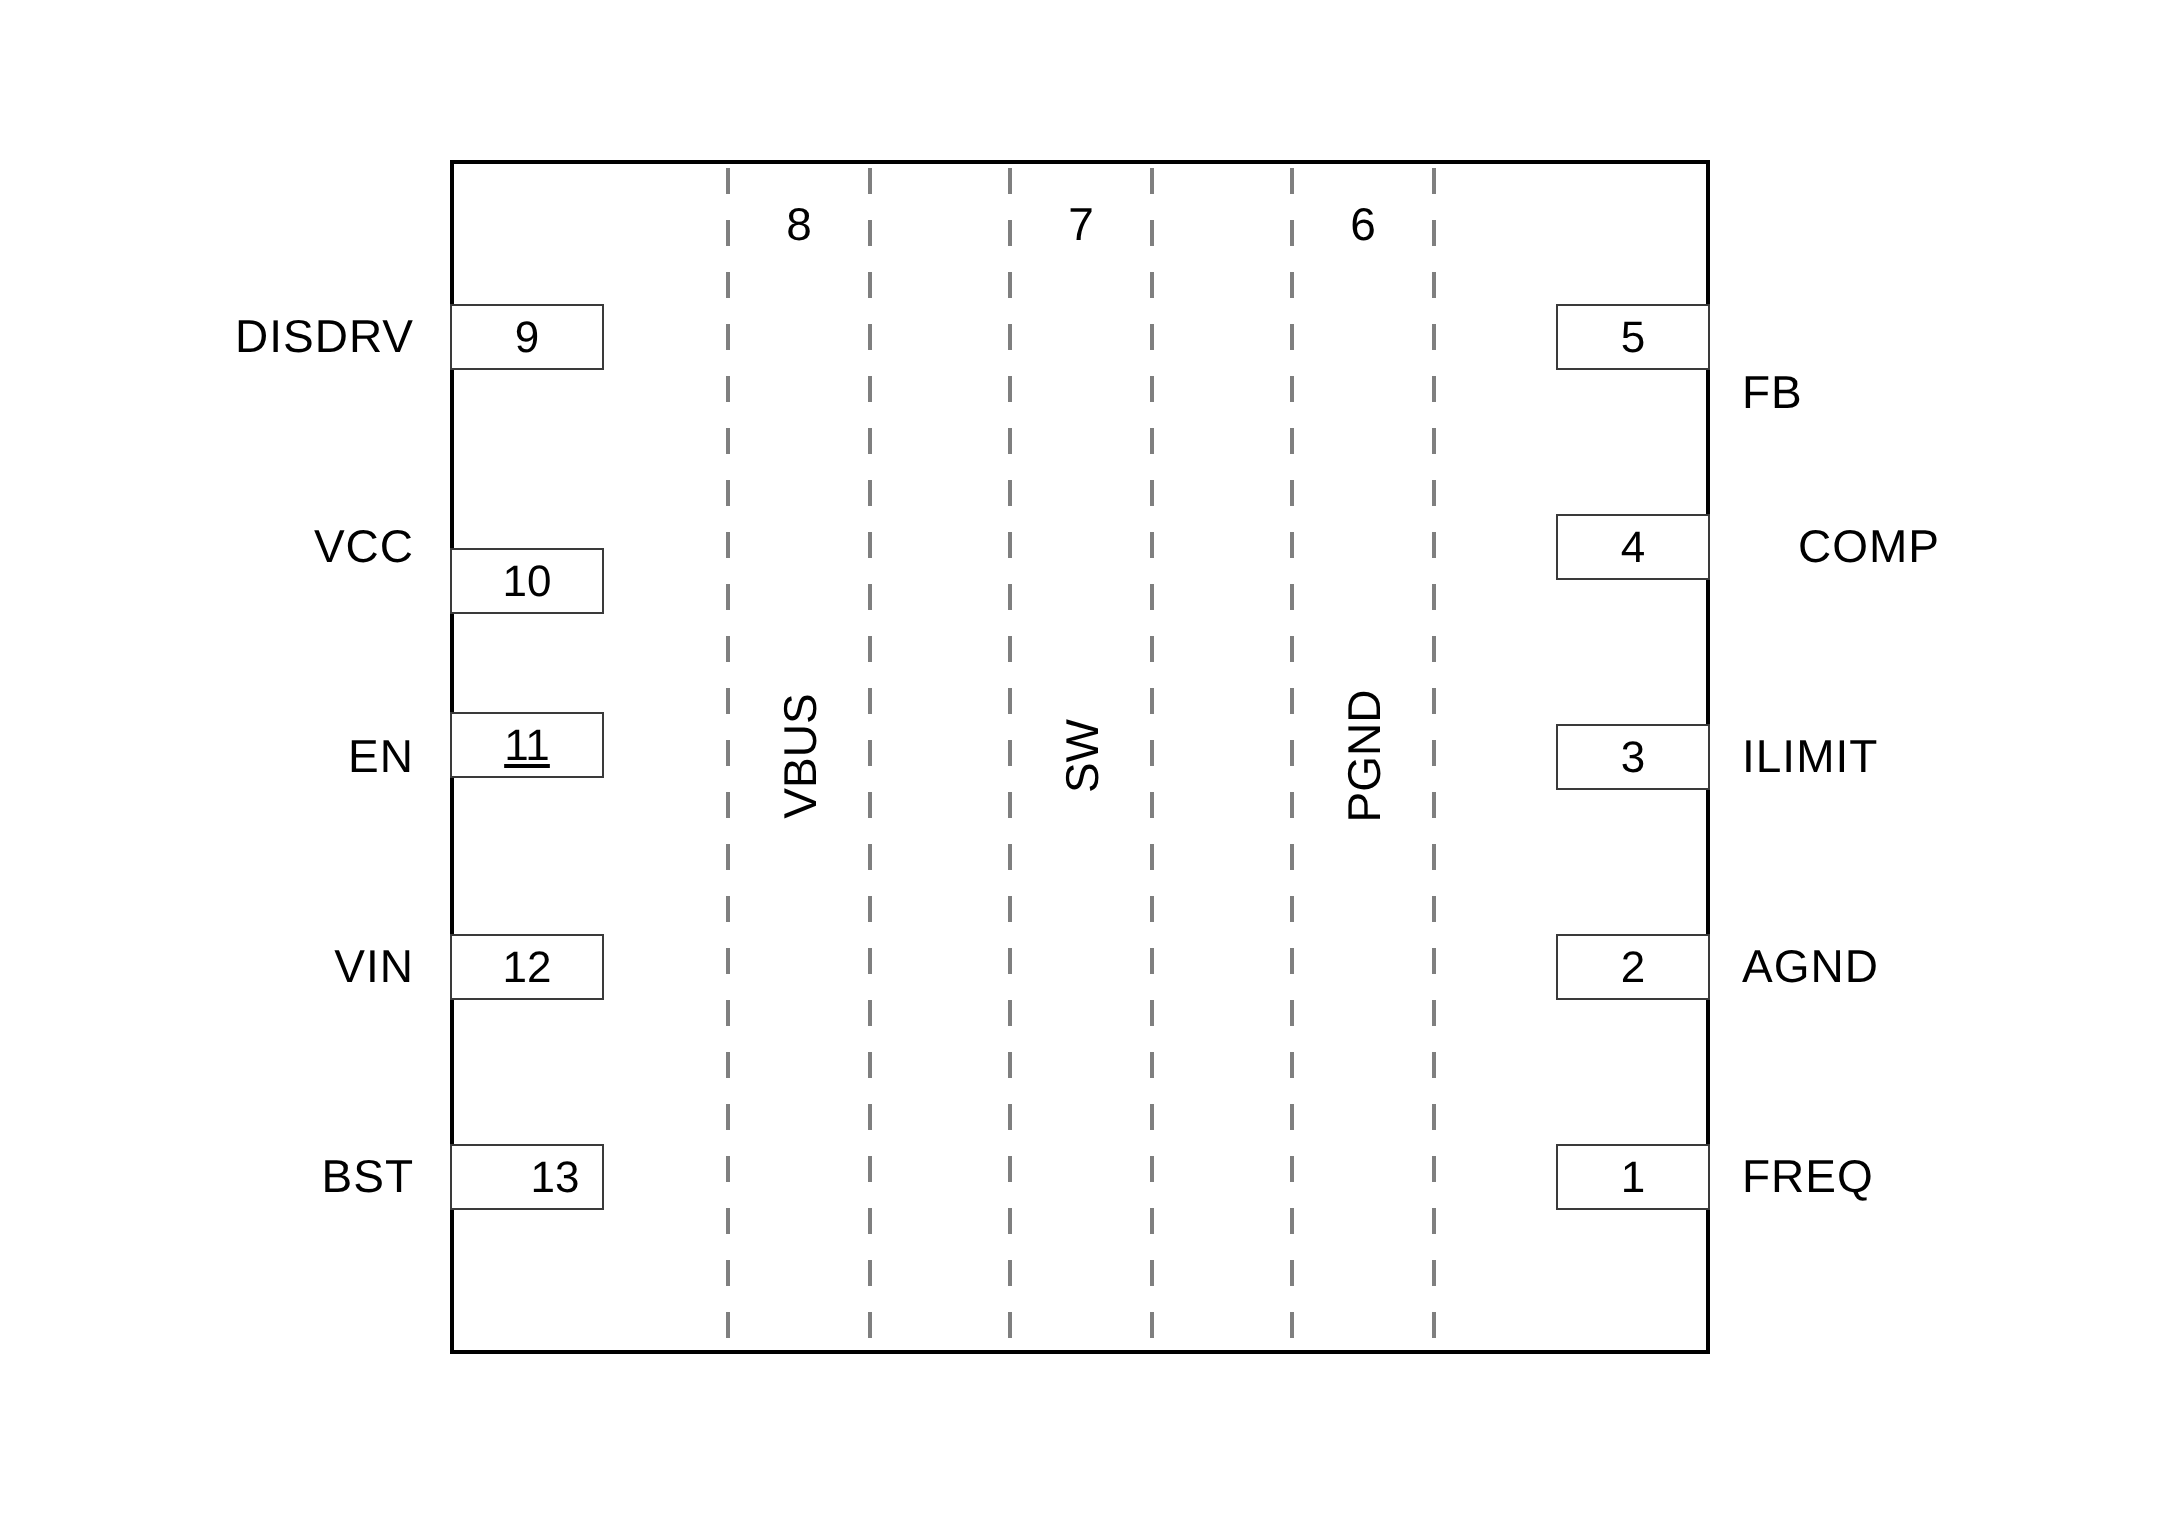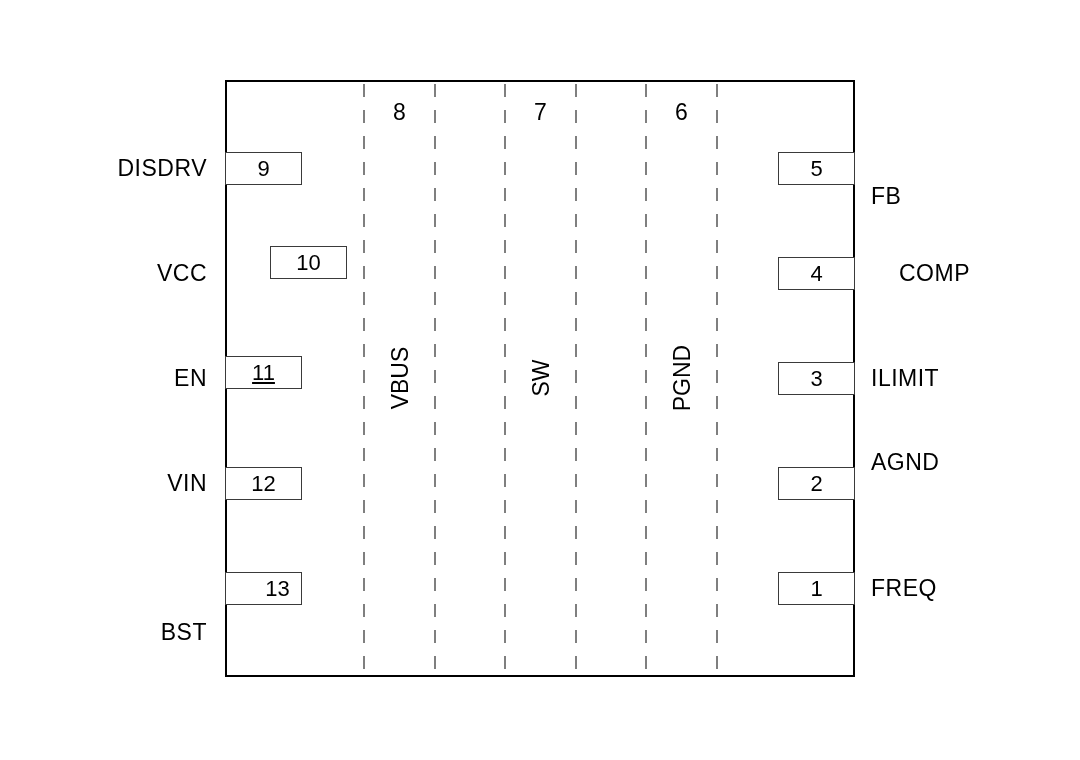--- a/index.html
+++ b/index.html
@@ -95,36 +95,36 @@
 
   <div class="pad-number" style="left:364px;">8</div>
   <div class="pad-number" style="left:505px;">7</div>
   <div class="pad-number" style="left:646px;">6</div>
 
   <div class="pad-label" style="left:319.5px;">VBUS</div>
   <div class="pad-label" style="left:460.5px;">SW</div>
   <div class="pad-label" style="left:601.5px;">PGND</div>
 
   <div class="pin-box left" style="top:152px;">9</div>
-  <div class="pin-box left" style="top:246px;margin-left:45px;">10</div>
+  <div class="pin-box left" style="top:274px;">10</div>
   <div class="pin-box left" style="top:356px;text-decoration:underline;">11</div>
   <div class="pin-box left" style="top:467px;">12</div>
   <div class="pin-box left" style="top:572px;padding-left:28px;">13</div>
 
   <div class="pin-label left" style="top:257px;">VCC</div>
   <div class="pin-label left" style="top:152px;">DISDRV</div>
   <div class="pin-label left" style="top:362px;">EN</div>
   <div class="pin-label left" style="top:467px;">VIN</div>
-  <div class="pin-label left" style="top:572px;margin-top:44px;">BST</div>
+  <div class="pin-label left" style="top:572px;">BST</div>
 
   <div class="pin-box right" style="top:152px;">5</div>
   <div class="pin-box right" style="top:257px;">4</div>
   <div class="pin-box right" style="top:362px;">3</div>
   <div class="pin-box right" style="top:467px;">2</div>
   <div class="pin-box right" style="top:572px;">1</div>
 
   <div class="pin-label right" style="top:152px;margin-top:28px;">FB</div>
   <div class="pin-label right" style="top:257px;margin-left:28px;">COMP</div>
   <div class="pin-label right" style="top:362px;">ILIMIT</div>
-  <div class="pin-label right" style="top:446px;">AGND</div>
+  <div class="pin-label right" style="top:467px;">AGND</div>
   <div class="pin-label right" style="top:572px;">FREQ</div>
 
 </div>
 
 </body></html>

